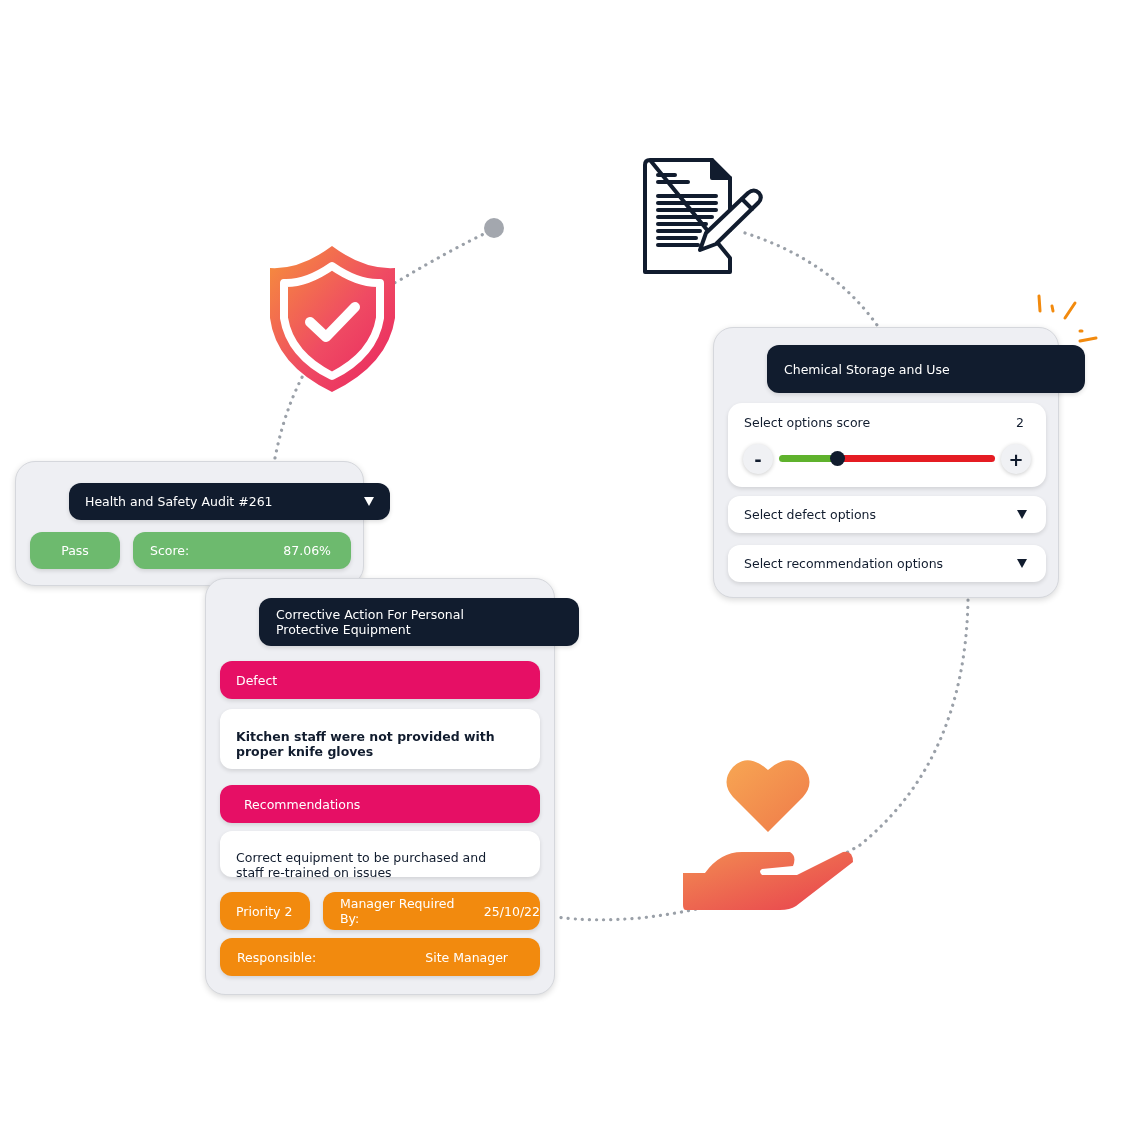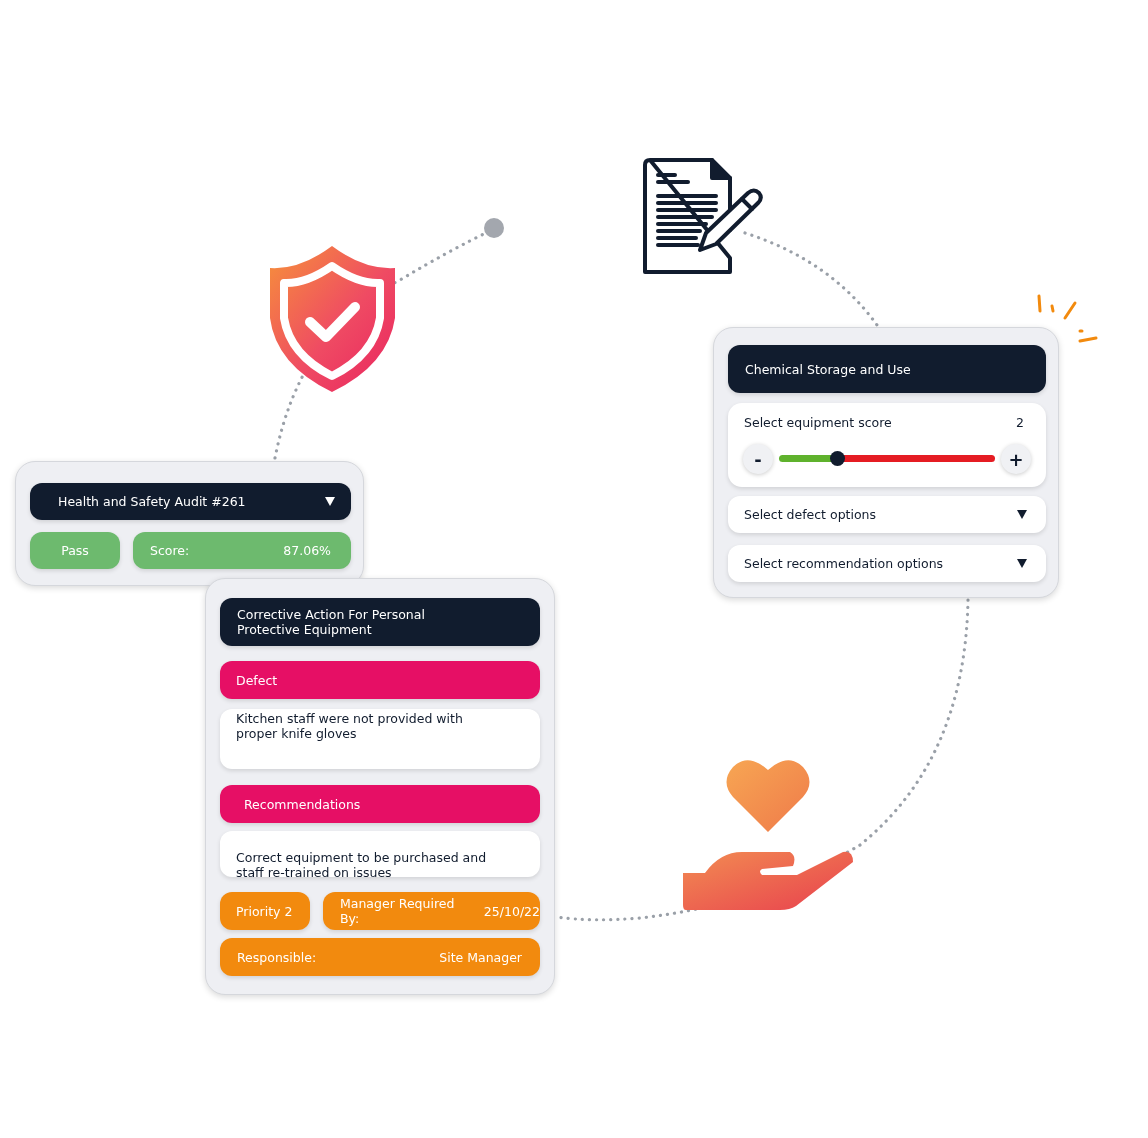--- a/index.html
+++ b/index.html
@@ -16,21 +16,21 @@
       box-shadow: 0 2px 6px rgba(0,0,0,0.15);
     }
     .pill {
       position: absolute;
       border-radius: 12px;
       display: flex;
       align-items: center;
       font-size: 12.5px;
       box-shadow: 0 2px 4px rgba(0,0,0,0.12);
     }
-    .dark { background: #111c2e; color: #ffffff; }
+    .dark { background: #111c2e; color: #ffffff; margin-left: 39px; }
     .green { background: #6dba6e; color: #ffffff; }
     .pink { background: #e60f65; color: #ffffff; }
     .orange { background: #f28a0e; color: #ffffff; }
     .white { background: #ffffff; color: #111c2e; }
 
     .tri-down {
       width: 0; height: 0;
       border-left: 5px solid transparent;
       border-right: 5px solid transparent;
       border-top: 9px solid currentColor;
@@ -107,39 +107,39 @@
     <line x1="1080" y1="341" x2="1096" y2="338"></line>
   </g>
 
   <g>
     <path d="M 768 832 L 733 797 Q 720 782 733 767 Q 748 752 768 770 Q 788 752 803 767 Q 816 782 803 797 Z" fill="url(#heartGrad)"></path>
     <path d="M 683 873 L 705 873 Q 720 852 742 852 L 790 852 Q 797 856 793 866 L 762 869 Q 758 871 762 875 L 797 875 L 843 852 Q 853 850 853 862 L 796 906 Q 790 910 780 910 L 686 910 Q 683 910 683 905 Z" fill="url(#handGrad)"></path>
   </g>
 </svg>
 
 <div class="card" style="left:15px; top:461px; width:349px; height:125px;">
-  <div class="pill dark" style="left:14px; top:21px; width:321px; height:37px; padding-left:28px;">
+  <div class="pill dark" style="left:14px; top:21px; width:321px; height:37px; padding-left:16px;">
     <span>Health and Safety Audit #261</span>
     <span class="tri-down" style="right:16px; top:14px;"></span>
   </div>
   <div class="pill green" style="left:14px; top:70px; width:90px; height:37px; justify-content:center;">
     <span>Pass</span>
   </div>
   <div class="pill green" style="left:117px; top:70px; width:218px; height:37px; padding:0 20px 0 17px; justify-content:space-between;">
     <span>Score:</span>
     <span>87.06%</span>
   </div>
 </div>
 
 <div class="card" style="left:713px; top:327px; width:346px; height:271px;">
   <div class="pill dark" style="left:14px; top:17px; width:318px; height:48px; padding-left:17px;">
     <span>Chemical Storage and Use</span>
   </div>
   <div class="pill white" style="left:14px; top:75px; width:318px; height:84px; border-radius:14px; display:block;">
-    <span style="position:absolute; left:16px; top:12px;">Select equipment score</span>
+    <span style="position:absolute; left:16px; top:12px;">Select options score</span>
     <span style="position:absolute; right:22px; top:12px;">2</span>
     <div class="round-btn" style="left:15px; top:41px;">
         <span>-</span>
       </div>
     <div style="position:absolute; left:51px; top:52px; width:216px; height:7px;">
       <div style="position:absolute; left:0; top:0; width:58px; height:7px; background:#5fb22d; border-radius:4px 0 0 4px;"></div>
       <div style="position:absolute; left:58px; top:0; width:158px; height:7px; background:#e51c23; border-radius:0 4px 4px 0;"></div>
       <div style="position:absolute; left:51px; top:-4px; width:15px; height:15px; border-radius:50%; background:#111c2e;"></div>
     </div>
     <div class="round-btn" style="left:273px; top:41px;">
@@ -157,35 +157,35 @@
 </div>
 
 <div class="card" style="left:205px; top:578px; width:350px; height:417px;">
   <div class="pill pink" style="left:14px; top:82px; width:320px; height:38px; padding-left:16px;">
     <span>Defect</span>
   </div>
   <div class="pill dark" style="left:14px; top:19px; width:320px; height:48px; padding-left:17px; display:block; padding-top:9px; line-height:15px;">
     <div>Corrective Action For Personal</div>
     <div>Protective Equipment</div>
   </div>
-  <div class="pill white" style="left:14px; top:130px; width:320px; height:60px; padding-left:16px; display:block; padding-top:2px; line-height:15px;">
+  <div class="pill white" style="left:14px; top:130px; width:320px; height:60px; padding-left:16px; display:block; padding-top:20px; line-height:15px;font-weight:bold;">
     <div>Kitchen staff were not provided with</div>
     <div>proper knife gloves</div>
   </div>
   <div class="pill pink" style="left:14px; top:206px; width:320px; height:38px; padding-left:24px;">
     <span>Recommendations</span>
   </div>
   <div class="pill white" style="left:14px; top:252px; width:320px; height:46px; padding-left:16px; display:block; padding-top:19px; line-height:15px;">
     <div>Correct equipment to be purchased and</div>
     <div>staff re-trained on issues</div>
   </div>
   <div class="pill orange" style="left:14px; top:313px; width:90px; height:38px; padding-left:16px;">
     <span>Priority 2</span>
   </div>
   <div class="pill orange" style="left:117px; top:313px; width:217px; height:38px; padding-left:17px; gap:10px;">
     <span>Manager Required By:</span>
     <span>25/10/22</span>
   </div>
-  <div class="pill orange" style="left:14px; top:359px; width:320px; height:38px; padding:0 18px 0 17px; justify-content:space-between;">
+  <div class="pill orange" style="left:14px; top:359px; width:320px; height:38px; padding:0 32px 0 17px; justify-content:space-between;">
     <span>Responsible:</span>
     <span>Site Manager</span>
   </div>
 </div>
 
 </body></html>

